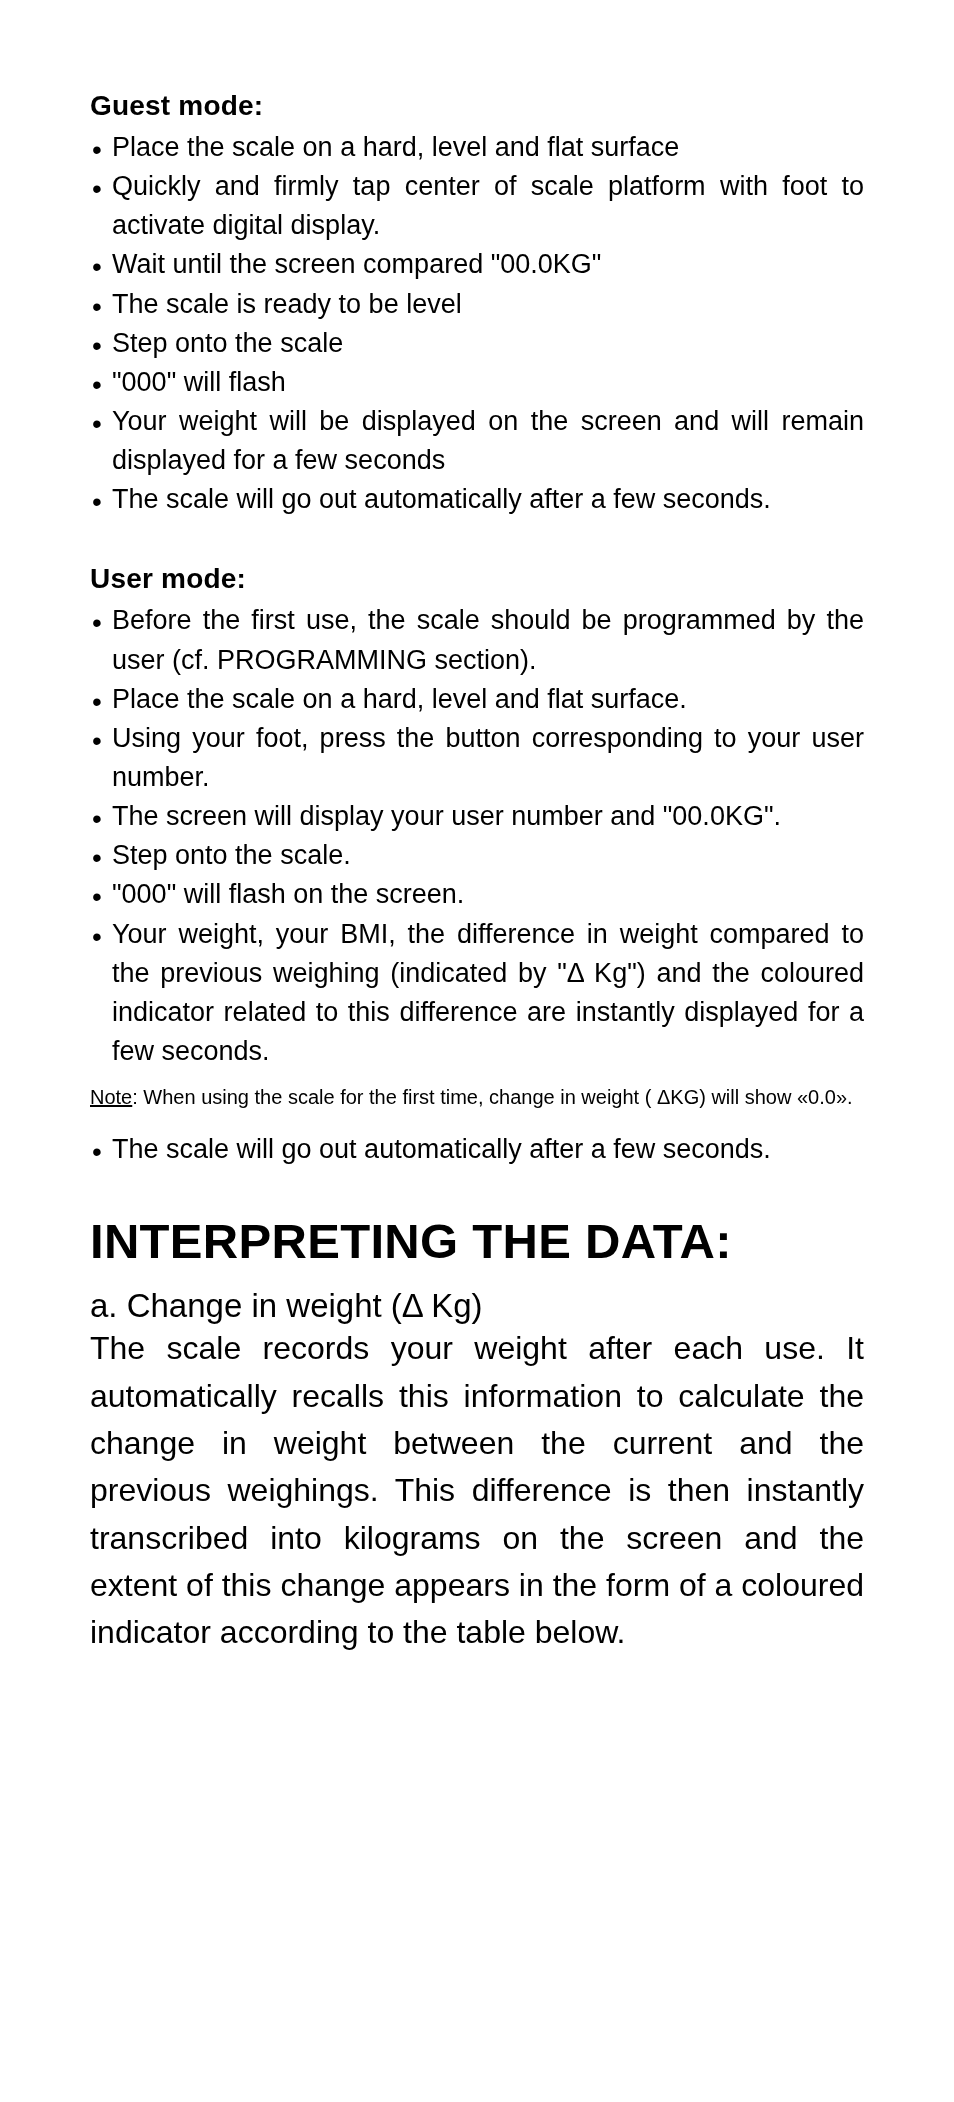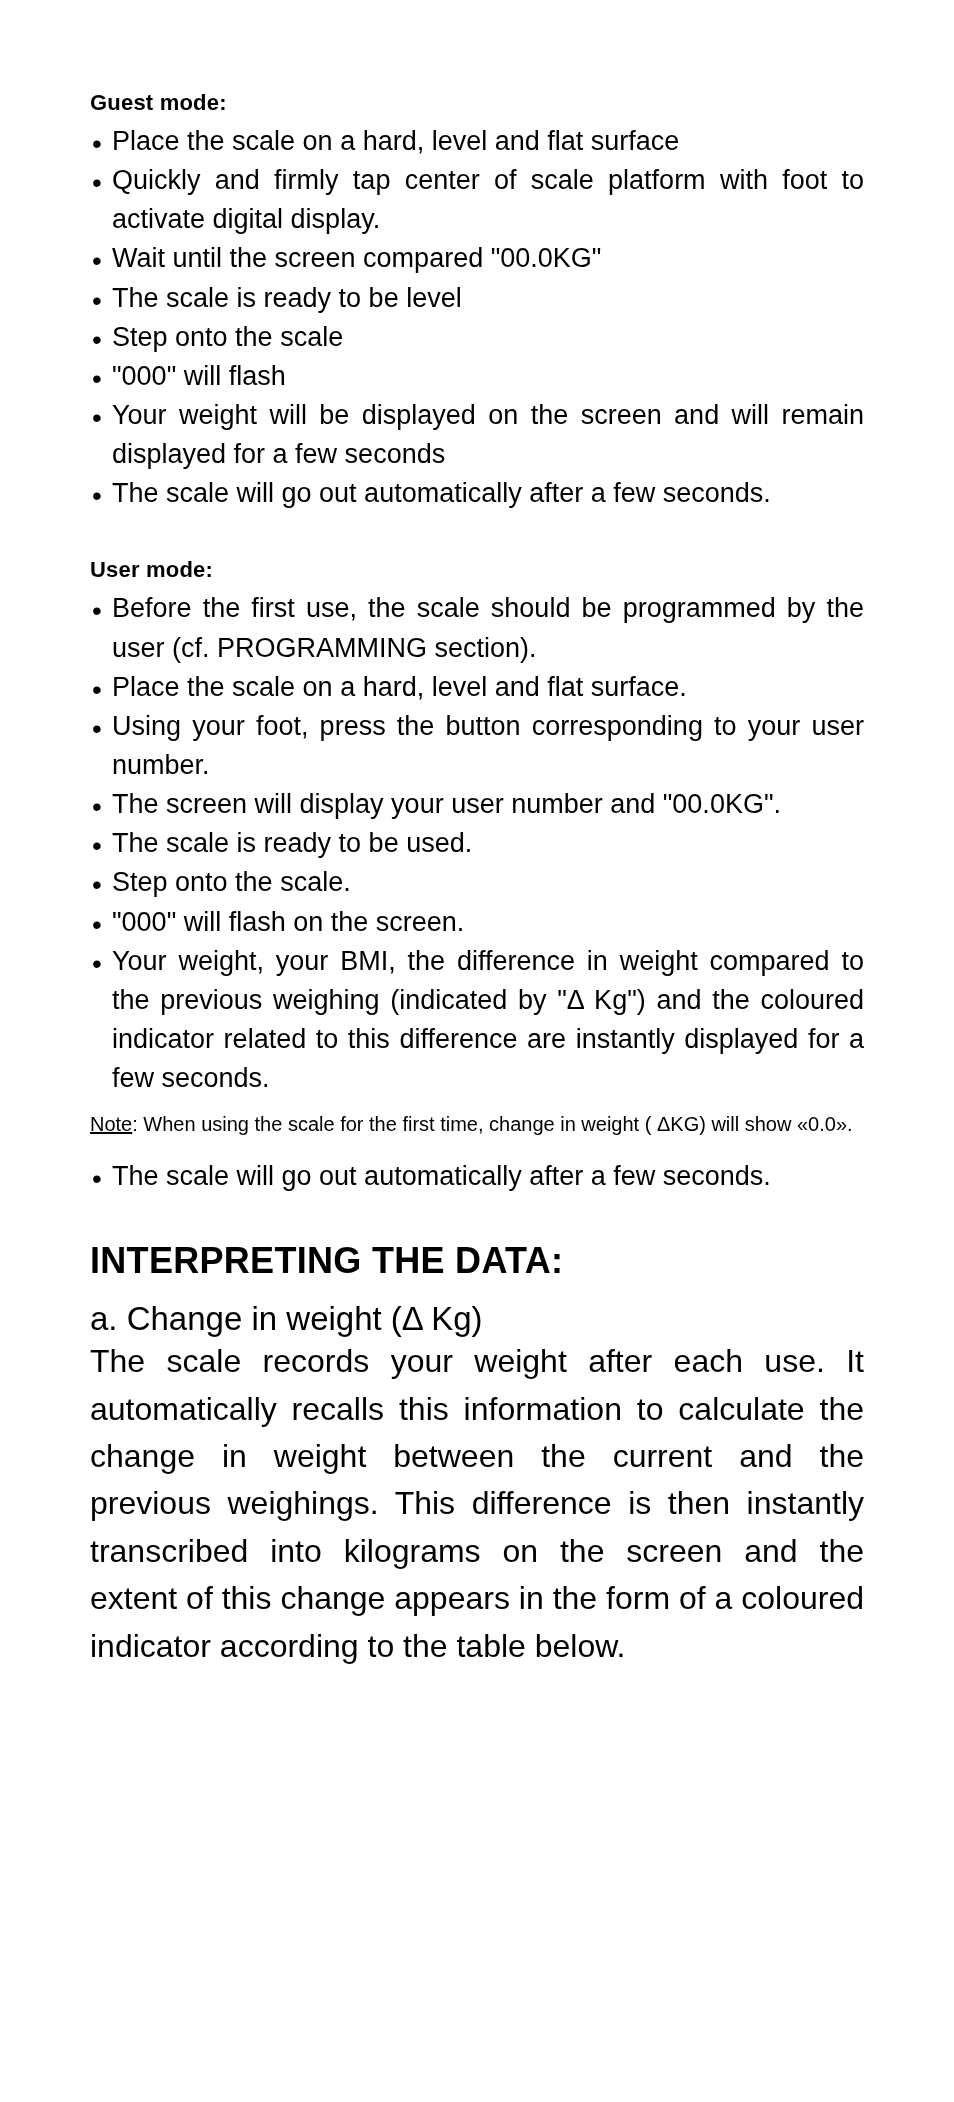--- a/index.html
+++ b/index.html
@@ -4,21 +4,21 @@
 <style>
   * { margin: 0; padding: 0; box-sizing: border-box; }
   html, body { width: 954px; background: #fff; }
   body {
     font-family: "Myriad Pro", "Segoe UI", "Helvetica Neue", Arial, sans-serif;
     color: #000;
     padding: 90px 90px 40px 90px;
   }
   .section-title {
     font-weight: 700;
-    font-size: 22px;
+    font-size: 28px;
     margin-bottom: 6px;
     letter-spacing: 0.2px;
   }
   ul.bullets {
     list-style: none;
     margin-bottom: 44px;
   }
   ul.bullets li {
     position: relative;
     padding-left: 22px;
@@ -38,21 +38,21 @@
   }
   .note {
     font-size: 20px;
     line-height: 1.45;
     text-align: justify;
     margin: 10px 0 18px 0;
   }
   .note .underline { text-decoration: underline; }
   h2.main-heading {
     font-weight: 800;
-    font-size: 36px;
+    font-size: 49px;
     letter-spacing: 0.3px;
     margin: 36px 0 18px 0;
   }
   .sub-heading {
     font-weight: 400;
     font-size: 33px;
   }
   p.body {
     font-size: 32px;
     line-height: 1.48;
@@ -73,21 +73,20 @@
   <li>Your weight will be displayed on the screen and will remain displayed for a few seconds</li>
   <li>The scale will go out automatically after a few seconds.</li>
 </ul>
 
 <div class="section-title">User mode:</div>
 <ul class="bullets" style="margin-bottom:12px">
   <li>Before the first use, the scale should be programmed by the user (cf. PROGRAMMING section).</li>
   <li>Place the scale on a hard, level and flat surface.</li>
   <li>Using your foot, press the button corresponding to your user number.</li>
   <li>The screen will display your user number and "00.0KG".</li>
-  <li>The scale is ready to be used.</li>
   <li>Step onto the scale.</li>
   <li>"000" will flash on the screen.</li>
   <li>Your weight, your BMI, the difference in weight compared to the previous weighing (indicated by "Δ Kg") and the coloured indicator related to this difference are instantly displayed for a few seconds.</li>
 </ul>
 
 <p class="note">
   <span class="underline">Note</span><span>: When using the scale for the first time, change in weight ( ΔKG) will show «0.0».</span>
 </p>
 
 <ul class="bullets">

